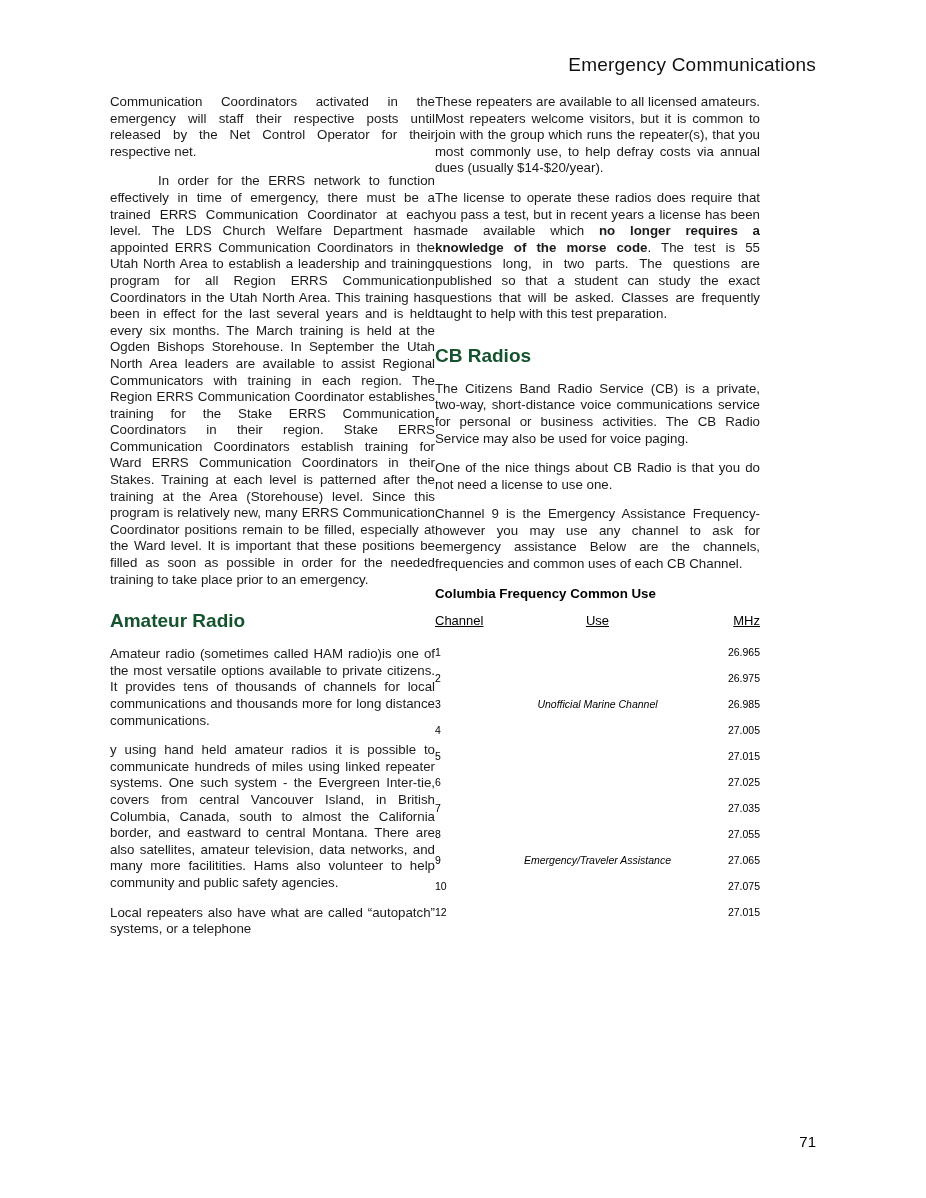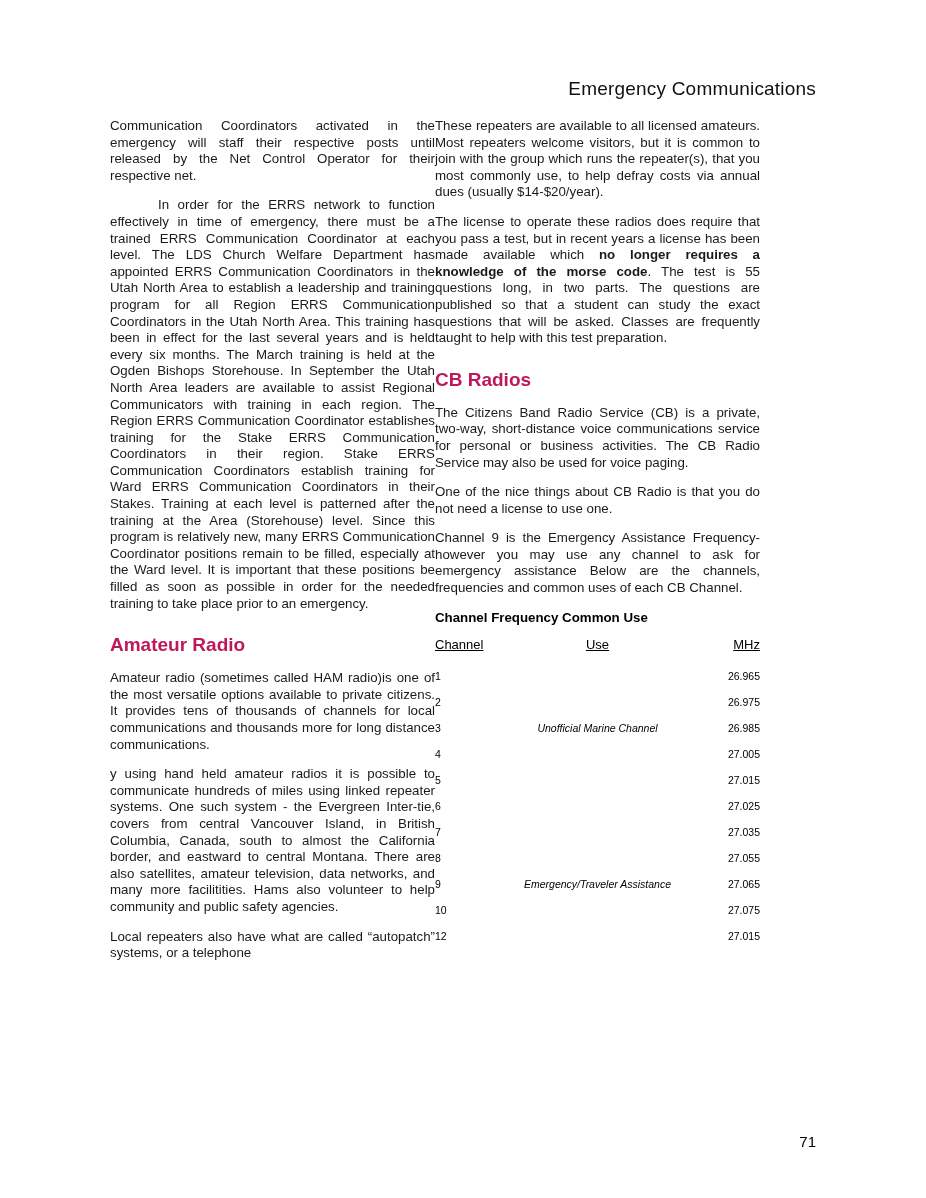--- a/index.html
+++ b/index.html
@@ -14,21 +14,21 @@
     color: #000000;
     position: relative;
     overflow: hidden;
   }
   .page {
     position: absolute;
     left: 0; top: 0;
     width: 926px;
     height: 1198px;
     box-sizing: border-box;
-    padding: 60px 110px 40px 110px;
+    padding: 36px 110px 40px 110px;
   }
   .header {
     text-align: right;
     font-size: 19px;
     letter-spacing: 0.2px;
     margin: 18px 0 18px 0;
     color: #111;
   }
   .columns {
     display: flex;
@@ -44,21 +44,21 @@
     margin: 0 0 13px 0;
     color: #1a1a1a;
   }
   p.body.indent {
     text-indent: 48px;
   }
   h2.section {
     font-size: 19px;
     font-weight: bold;
     margin: 22px 0 14px 0;
-    color: #be185d;
+    color: #14532d;
   }
   h3.subhead {
     font-size: 13.3px;
     font-weight: bold;
     margin: 6px 0 12px 0;
   }
   .bold {
     font-weight: bold;
   }
   table.freq {
@@ -130,21 +130,21 @@
       <p class="body">These repeaters are available to all licensed amateurs. Most repeaters welcome visitors, but it is common to join with the group which runs the repeater(s), that you most commonly use, to help defray costs via annual dues (usually $14-$20/year).</p>
 
       <p class="body"><span>The license to operate these radios does require that you pass a test, but in recent years a license has been made available which </span><span class="bold">no longer requires a knowledge of the morse code</span><span>.  The test is 55 questions long, in two parts.  The questions are published so that a student can study the exact questions that will be asked.  Classes are frequently taught to help with this test preparation.</span></p>
 
       <h2 class="section">CB Radios</h2>
 
       <p class="body">The Citizens Band Radio Service (CB) is a private, two-way, short-distance voice communications service for personal or business activities. The CB Radio Service may also be used for voice paging.</p>
       <p class="body">One of the nice things about CB Radio is that you do not need a license to use one.</p>
       <p class="body">Channel 9 is the Emergency Assistance Frequency- however you may use any channel to ask for emergency assistance Below are the channels, frequencies and common uses of each CB Channel.</p>
 
-      <h3 class="subhead">Channel Frequency Common Use</h3>
+      <h3 class="subhead">Columbia Frequency Common Use</h3>
 
       <table class="freq">
         <thead>
           <tr>
             <th class="ch">Channel</th>
             <th class="use">Use</th>
             <th class="mhz">MHz</th>
           </tr>
         </thead>
         <tbody>

